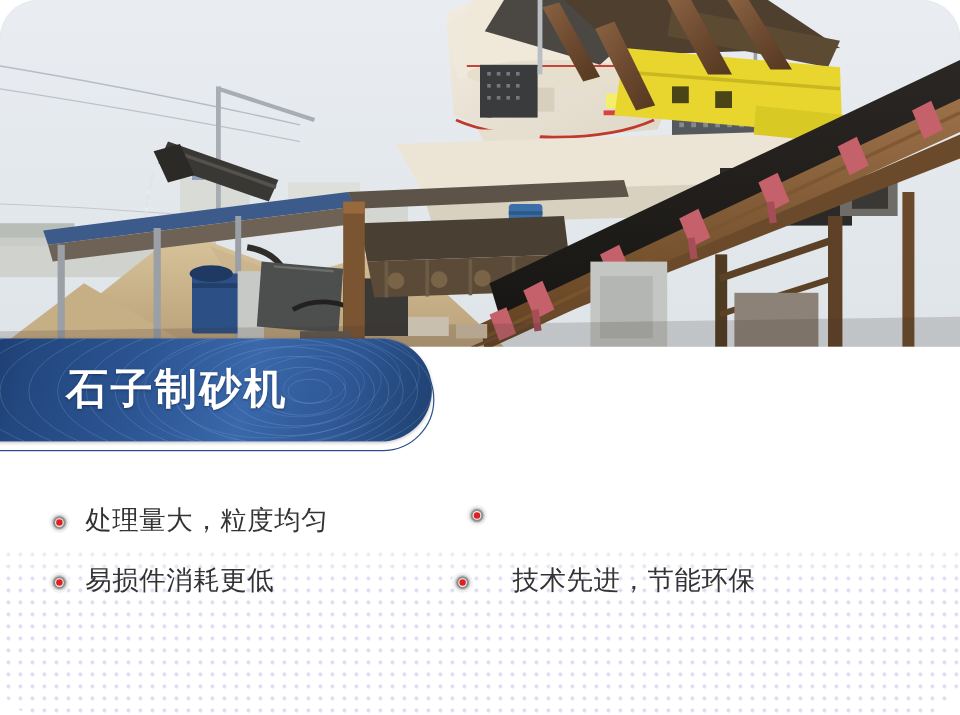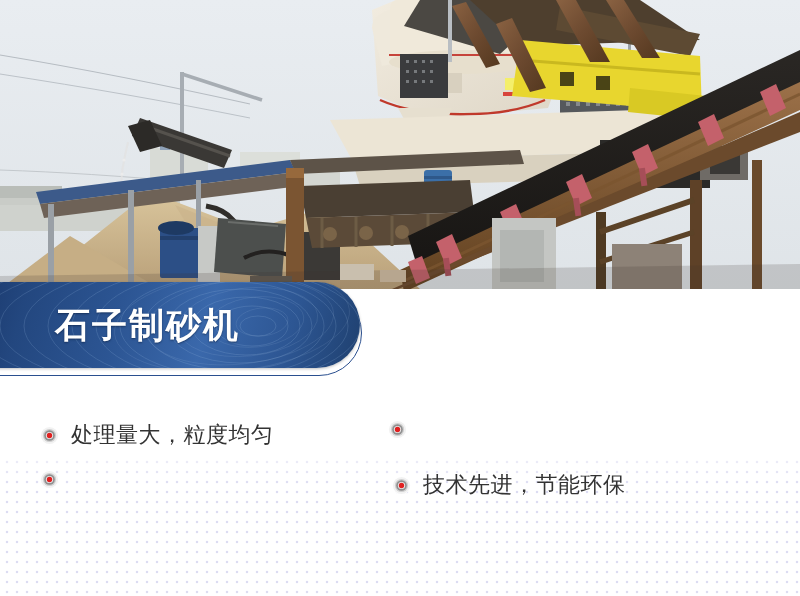--- a/index.html
+++ b/index.html
@@ -3,21 +3,21 @@
 <meta charset="utf-8">
 <title>石子制砂机</title>
 <style>
   * { margin:0; padding:0; box-sizing:border-box; }
   html, body {
     width:800px; height:596px;
     background:#ffffff;
     font-family:"DejaVu Sans","Liberation Sans",sans-serif;
     overflow:hidden;
   }
-  .page { position:relative; width:800px; height:596px; background:#fff; overflow:hidden; }
+  .page { position:relative; width:800px; height:596px; background:#fff; overflow:hidden;border-radius:32px; }
 
   
   .photo { position:absolute; left:0; top:0; width:800px; height:289px; overflow:hidden;
            background:#cdd3d8; }
   .photo svg { display:block; width:800px; height:289px; }
 
   
   .banner-wrap { position:absolute; left:0; top:282px; width:380px; height:96px; }
   .banner-outline {
     position:absolute; left:-10px; top:8px; width:372px; height:86px;
@@ -65,21 +65,21 @@
     width:19px; height:19px; flex:0 0 19px; margin-right:12px; position:relative;
   }
   .feature .bullet svg { display:block; width:19px; height:19px; }
   .feature .label {
     font-size:22px; line-height:30px; color:#333333; letter-spacing:.5px;
     font-family:"DejaVu Sans","Liberation Sans",sans-serif;
   }
   .f0 { left:40px;  top:16px; }
   .f1 { left:388px; top:16px; }
   .f2 { left:40px;  top:66px; }
-  .f3 { left:392px; top:66px; }
+  .f3 { left:376px; top:66px;gap:20px; }
 </style>
 </head>
 <body>
 
 <div class="page">
 
   <div class="photo">
     <svg viewBox="0 0 800 289" preserveAspectRatio="none" aria-hidden="true">
       <defs>
         <linearGradient id="sky" x1="0" y1="0" x2="0" y2="1">
@@ -371,20 +371,21 @@
       <span class="bullet">
         <svg viewBox="0 0 19 19" aria-hidden="true">
           <circle cx="9.5" cy="9.5" r="9.2" fill="#ffffff"></circle>
           <circle cx="9.5" cy="9.5" r="8.6" fill="#f2f2f2"></circle>
           <circle cx="9.5" cy="9.5" r="6.6" fill="#cfcfcf"></circle>
           <circle cx="9.5" cy="9.5" r="5.3" fill="#8f8f8f"></circle>
           <circle cx="9.5" cy="9.5" r="3.6" fill="#efefef"></circle>
           <circle cx="9.5" cy="9.5" r="2.7" fill="#e02020"></circle>
         </svg>
       </span>
+      <span class="label">易损件消耗更低</span>
     </div>
 
     <div class="feature f3">
       <span class="bullet">
         <svg viewBox="0 0 19 19" aria-hidden="true">
           <circle cx="9.5" cy="9.5" r="9.2" fill="#ffffff"></circle>
           <circle cx="9.5" cy="9.5" r="8.6" fill="#f2f2f2"></circle>
           <circle cx="9.5" cy="9.5" r="6.6" fill="#cfcfcf"></circle>
           <circle cx="9.5" cy="9.5" r="5.3" fill="#8f8f8f"></circle>
           <circle cx="9.5" cy="9.5" r="3.6" fill="#efefef"></circle>

